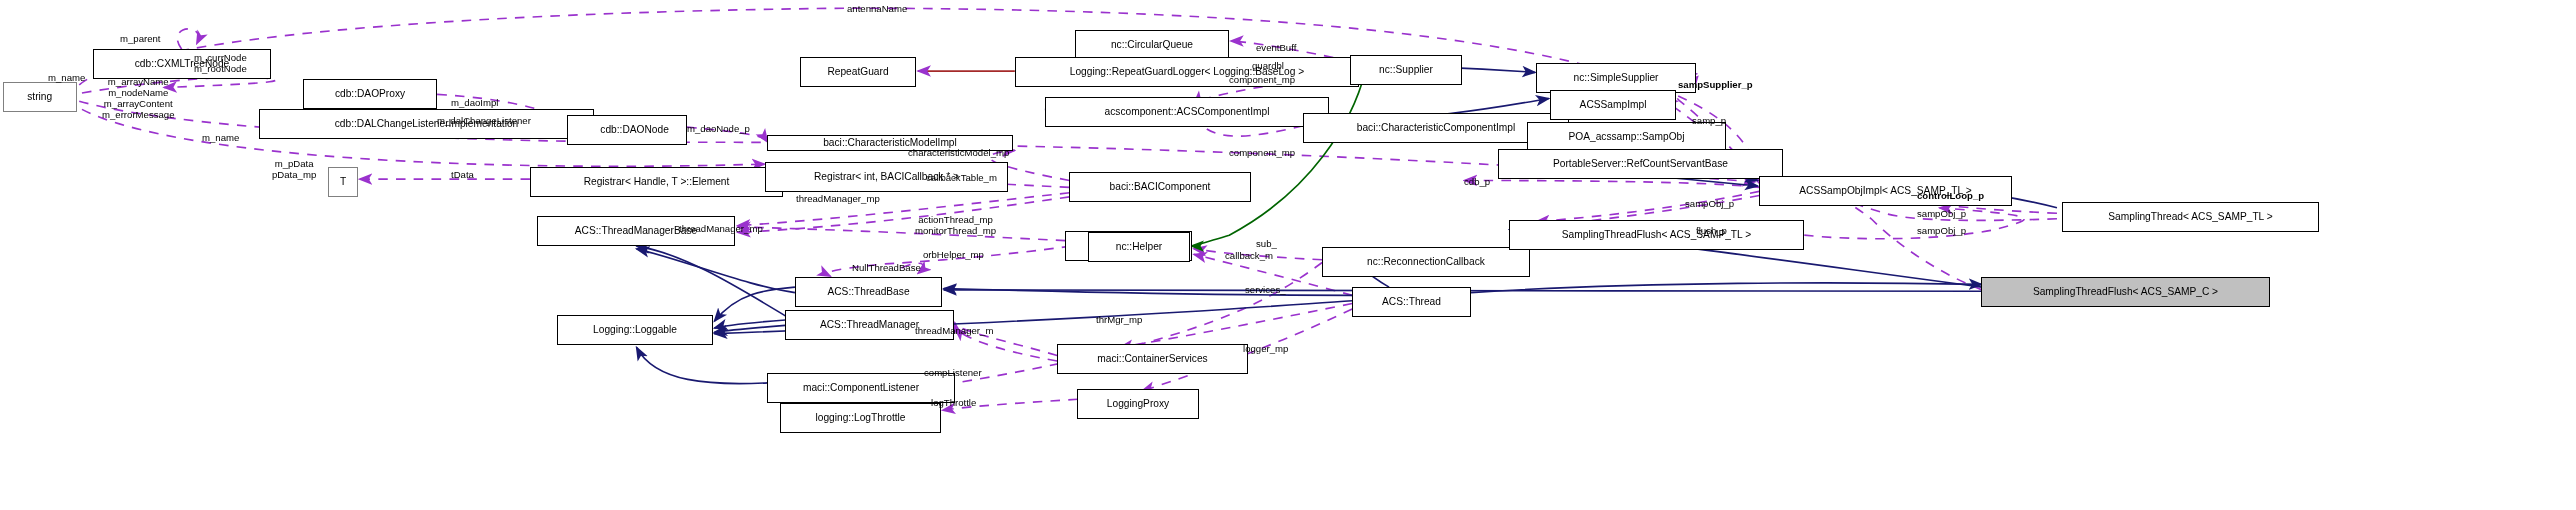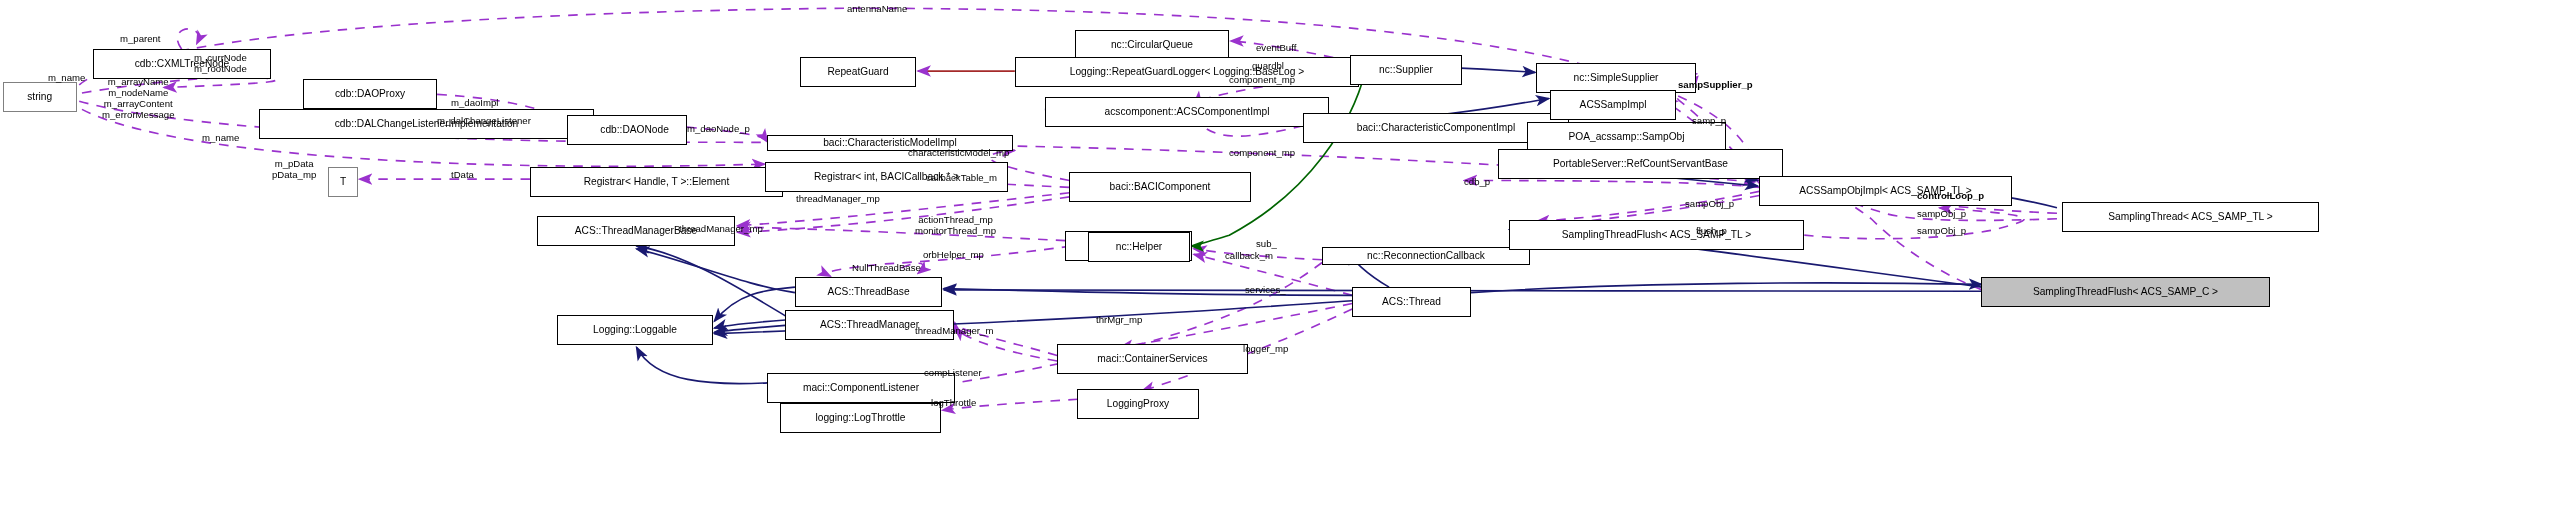--- a/index.html
+++ b/index.html
@@ -108,21 +108,21 @@
     <div class="node" style="left: 767px; top: 135px; width: 246px; height: 16px;">baci::CharacteristicModelImpl</div>
     <div class="node" style="left: 1069px; top: 172px; width: 182px; height: 30px;">baci::BACIComponent</div>
     <div class="node" style="left: 537px; top: 216px; width: 198px; height: 30px;">ACS::ThreadManagerBase</div>
     <div class="node" style="left: 1065px; top: 231px; width: 127px; height: 30px;">nc::ORBHelper</div>
     <div class="node" style="left: 795px; top: 277px; width: 147px; height: 30px;">ACS::ThreadBase</div>
     <div class="node" style="left: 557px; top: 315px; width: 156px; height: 30px;">Logging::Loggable</div>
     <div class="node" style="left: 785px; top: 310px; width: 169px; height: 30px;">ACS::ThreadManager</div>
     <div class="node" style="left: 767px; top: 373px; width: 188px; height: 30px;">maci::ComponentListener</div>
     <div class="node" style="left: 780px; top: 403px; width: 161px; height: 30px;">logging::LogThrottle</div>
     <div class="node" style="left: 1088px; top: 232px; width: 102px; height: 30px;">nc::Helper</div>
-    <div class="node" style="left: 1322px; top: 247px; width: 208px; height: 18px;">nc::ReconnectionCallback</div>
+    <div class="node" style="left: 1322px; top: 247px; width: 208px; height: 30px;">nc::ReconnectionCallback</div>
     <div class="node" style="left: 1352px; top: 287px; width: 119px; height: 30px;">ACS::Thread</div>
     <div class="node" style="left: 1057px; top: 344px; width: 191px; height: 30px;">maci::ContainerServices</div>
     <div class="node" style="left: 1077px; top: 389px; width: 122px; height: 30px;">LoggingProxy</div>
     <div class="node" style="left: 1075px; top: 30px; width: 154px; height: 30px;">nc::CircularQueue</div>
     <div class="node" style="left: 800px; top: 57px; width: 116px; height: 30px;">RepeatGuard</div>
     <div class="node" style="left: 1015px; top: 57px; width: 344px; height: 30px;">Logging::RepeatGuardLogger&lt; Logging::BaseLog &gt;</div>
     <div class="node" style="left: 1045px; top: 97px; width: 284px; height: 30px;">acscomponent::ACSComponentImpl</div>
     <div class="node" style="left: 1350px; top: 55px; width: 112px; height: 30px;">nc::Supplier</div>
     <div class="node" style="left: 1303px; top: 113px; width: 266px; height: 30px;">baci::CharacteristicComponentImpl</div>
     <div class="node" style="left: 1536px; top: 63px; width: 160px; height: 30px;">nc::SimpleSupplier</div>

